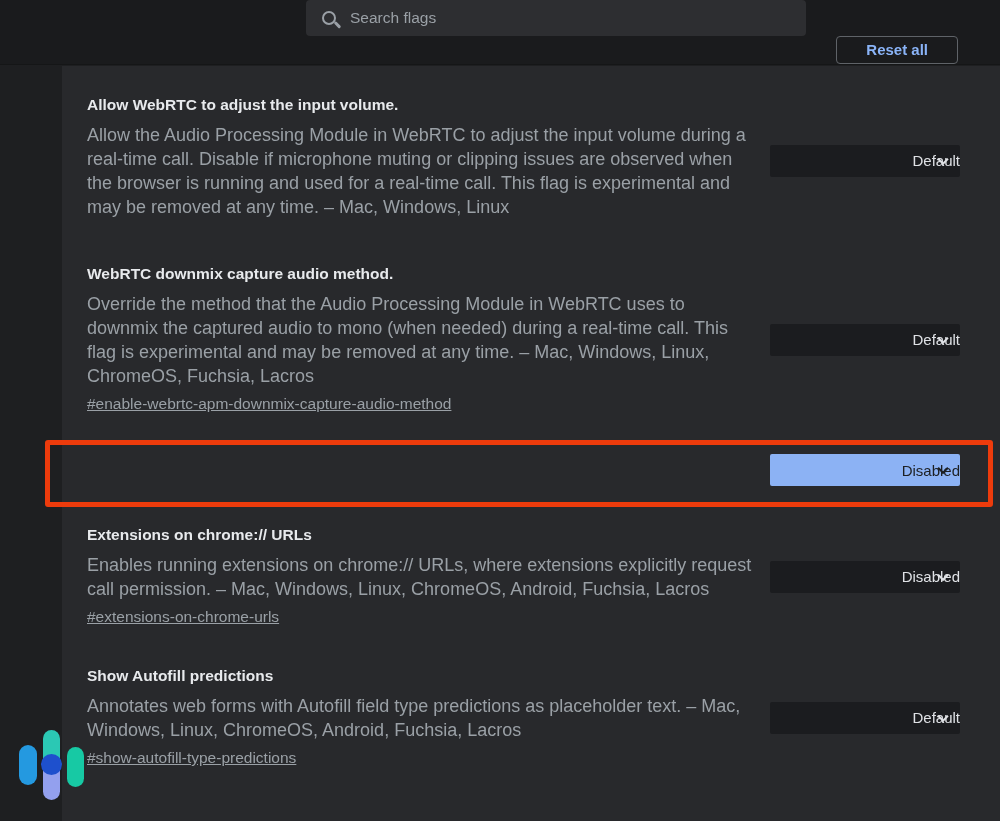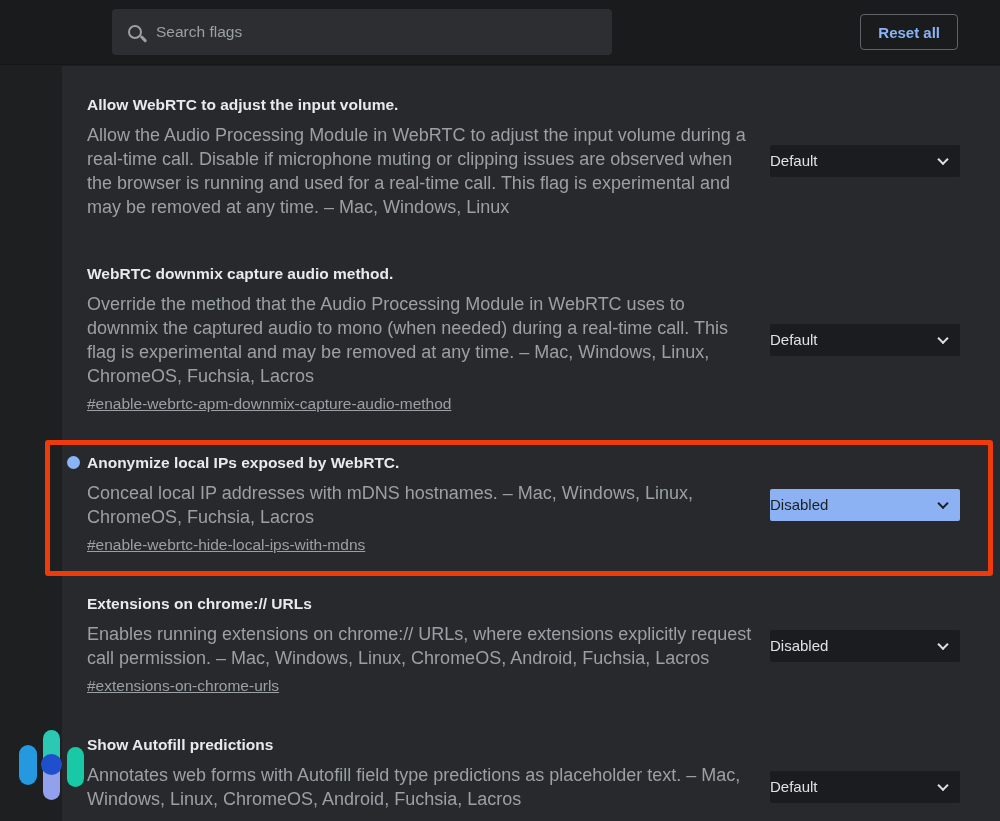--- a/index.html
+++ b/index.html
@@ -8,21 +8,21 @@
     font-family:"Liberation Sans", sans-serif;
     background:#1e1f21;
     position:relative;
   }
 
   
   .topbar {
     position:absolute; top:0; left:0; width:1000px; height:65px;
     background:#1a1b1d;
     border-bottom:1px solid #151617;
-    display:flex; align-items:center;
+    display:flex; align-items:center;flex-direction:column;
   }
   .search-box {
     margin-left:112px;
     width:500px; height:46px;
     background:#2d2e31;
     border-radius:4px;
     display:flex; align-items:center;
     padding:0 16px;
     cursor:text;
   }
@@ -39,21 +39,21 @@
     transform:rotate(-45deg);
   }
   .search-input {
     background:transparent; border:none; outline:none;
     color:#e8eaed; font-size:15.5px; width:100%;
     font-family:"Liberation Sans", sans-serif;
   }
   .search-input::placeholder { color:#9aa0a6; opacity:1; }
   .reset-all {
     margin-left:auto; margin-right:42px;
-    height:36px; padding:0 17px;
+    height:36px; padding:0 29px;
     background:transparent;
     border:1px solid #5f6368; border-radius:4px;
     color:#8ab4f8; font-size:15px; font-weight:bold;
     font-family:"Liberation Sans", sans-serif;
     cursor:pointer;
   }
 
   
   .page {
     position:absolute; top:66px; left:0; right:0; bottom:0;
@@ -82,21 +82,21 @@
   }
   .flag-link {
     font-size:15.5px; color:#9aa0a6;
     text-decoration:underline; cursor:pointer;
     display:inline-block; line-height:20px;
   }
   .flag-select {
     margin-left:auto; flex:none;
     width:190px; height:32px;
     border-radius:2px;
-    display:flex; align-items:center; justify-content:flex-start;
+    display:flex; align-items:center; justify-content:flex-end;
     position:relative; cursor:pointer;
     font-size:15px;
   }
   .flag-select.dark { background:#1b1c1f; color:#dfe1e5; }
   .flag-select.blue { background:#8cb2f4; color:#1d2023; }
   .chevron {
     position:absolute; right:13px; top:50%;
     width:8px; height:8px;
     border-right:2px solid currentColor; border-bottom:2px solid currentColor;
     transform:translateY(-70%) rotate(45deg);
@@ -159,28 +159,20 @@
         <a class="flag-link">#enable-webrtc-apm-downmix-capture-audio-method</a>
       </div>
       <div class="flag-select dark">
         <span>Default</span>
         <span class="chevron"></span>
       </div>
     </div>
 
     <div class="flag-row">
       <div class="highlight-box"></div>
-      <div class="flag-text">
-        <div class="flag-title">
-          <span class="bullet-dot"></span>
-          <span>Anonymize local IPs exposed by WebRTC.</span>
-        </div>
-        <div class="flag-desc">Conceal local IP addresses with mDNS hostnames. – Mac, Windows, Linux, ChromeOS, Fuchsia, Lacros</div>
-        <a class="flag-link">#enable-webrtc-hide-local-ips-with-mdns</a>
-      </div>
       <div class="flag-select blue">
         <span>Disabled</span>
         <span class="chevron"></span>
       </div>
     </div>
 
     <div class="flag-row">
       <div class="flag-text">
         <div class="flag-title">Extensions on chrome:// URLs</div>
         <div class="flag-desc">Enables running extensions on chrome:// URLs, where extensions explicitly request call permission. – Mac, Windows, Linux, ChromeOS, Android, Fuchsia, Lacros</div>

